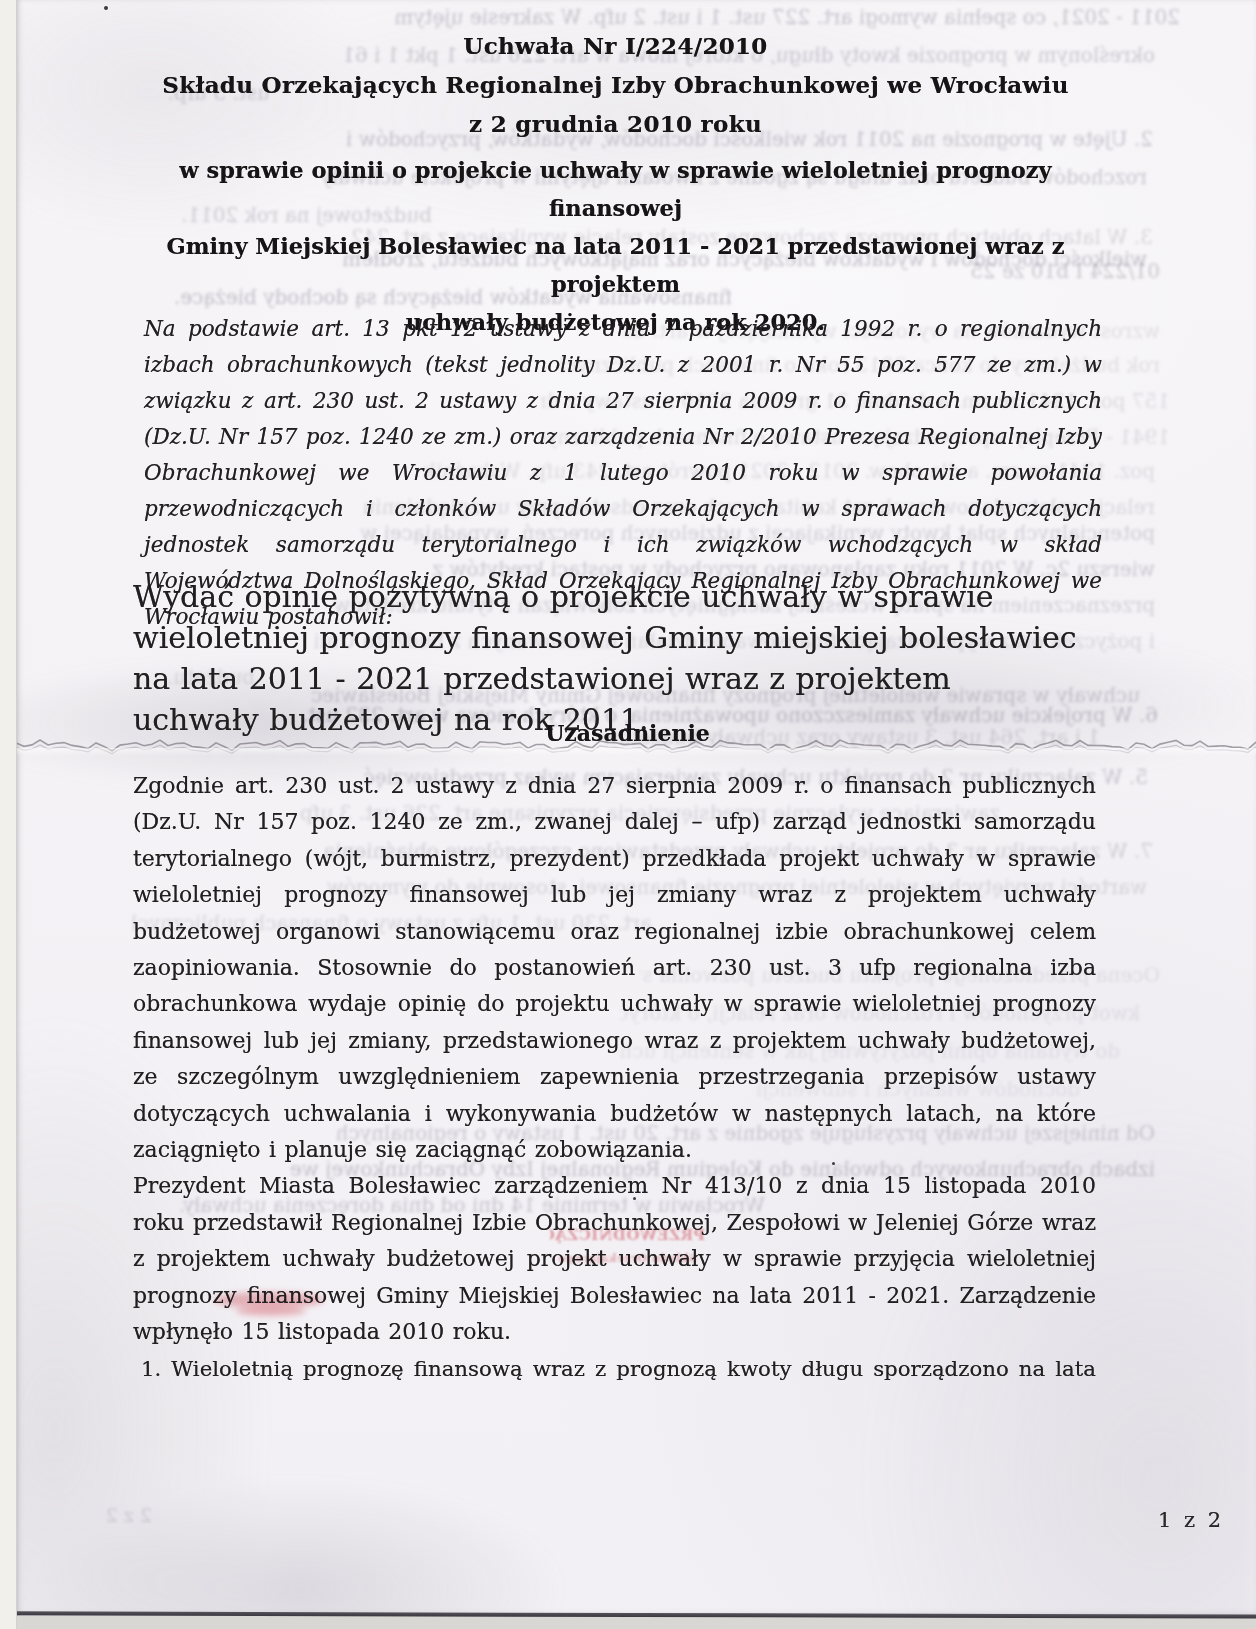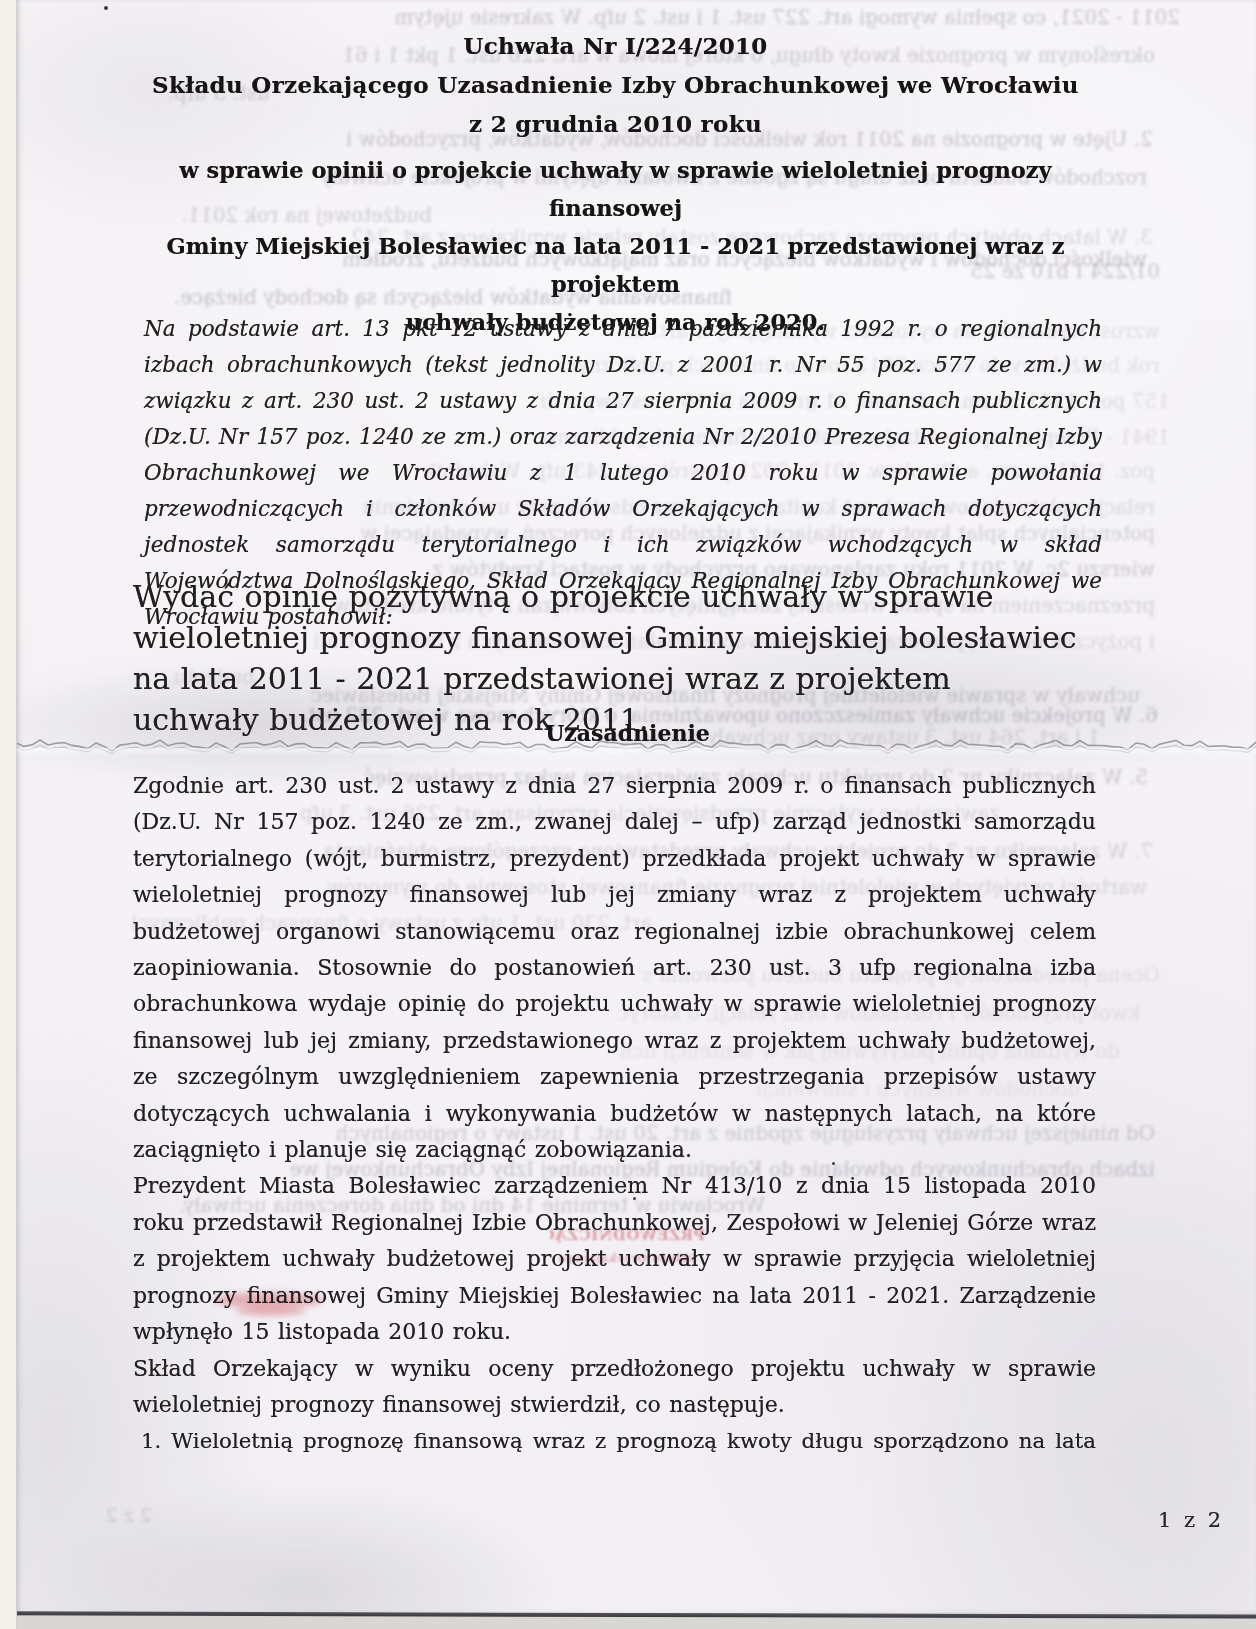--- a/index.html
+++ b/index.html
@@ -97,35 +97,34 @@
       <div class="ghost" style="left: 72px; top: 1502px; width: 80px; opacity: 0.3; font-size: 19px;">2 z 2</div>
       <div class="ghost red" style="left: 550px; top: 1222px; width: 155px; opacity: 0.6; font-size: 15px;">PRZEWODNICZĄCY</div>
       <div class="ghost red" style="left: 552px; top: 1246px; width: 145px; opacity: 0.48; font-size: 11px;">Składu Orzekającego</div>
       <div class="red-mark" style="left: 214px; top: 1292px; width: 110px; height: 16px;"></div>
       <div class="red-mark" style="left: 236px; top: 1306px; width: 70px; height: 10px;"></div>
     </div>
 
   <div class="content">
     <div class="doc-title" id="title-lines">
         <div>Uchwała Nr I/224/2010</div>
-        <div>Składu Orzekającego Uzasadnienie Izby Obrachunkowej we Wrocławiu</div>
+        <div>Składu Orzekających Regionalnej Izby Obrachunkowej we Wrocławiu</div>
         <div>z 2 grudnia 2010 roku</div>
       </div>
     <div class="doc-subject" id="subject-lines">
         <div>w sprawie opinii o projekcie uchwały w sprawie wieloletniej prognozy finansowej</div>
         <div>Gminy Miejskiej Bolesławiec na lata 2011 - 2021 przedstawionej wraz z projektem</div>
         <div>uchwały budżetowej na rok 2020.</div>
       </div>
     <p class="legal">Na podstawie art. 13 pkt 12 ustawy z dnia 7 października 1992 r. o regionalnych izbach obrachunkowych (tekst jednolity Dz.U. z 2001 r. Nr 55 poz. 577 ze zm.) w związku z art. 230 ust. 2 ustawy z dnia 27 sierpnia 2009 r. o finansach publicznych (Dz.U. Nr 157 poz. 1240 ze zm.) oraz zarządzenia Nr 2/2010 Prezesa Regionalnej Izby Obrachunkowej we Wrocławiu z 1 lutego 2010 roku w sprawie powołania przewodniczących i członków Składów Orzekających w sprawach dotyczących jednostek samorządu terytorialnego i ich związków wchodzących w skład Województwa Dolnośląskiego, Skład Orzekający Regionalnej Izby Obrachunkowej we Wrocławiu postanowił:</p>
     <p class="resolution">Wydać opinię pozytywną o projekcie uchwały w sprawie wieloletniej prognozy finansowej Gminy miejskiej bolesławiec na lata 2011 - 2021 przedstawionej wraz z projektem uchwały budżetowej na rok 2011.</p>
     <p class="uzas">Uzasadnienie</p>
     <div class="bodycol" id="body-paragraphs">
         <p class="bpara">Zgodnie art. 230 ust. 2 ustawy z dnia 27 sierpnia 2009 r. o finansach publicznych (Dz.U. Nr 157 poz. 1240 ze zm., zwanej dalej – ufp) zarząd jednostki samorządu terytorialnego (wójt, burmistrz, prezydent) przedkłada projekt uchwały w sprawie wieloletniej prognozy finansowej lub jej zmiany wraz z projektem uchwały budżetowej organowi stanowiącemu oraz regionalnej izbie obrachunkowej celem zaopiniowania. Stosownie do postanowień art. 230 ust. 3 ufp regionalna izba obrachunkowa wydaje opinię do projektu uchwały w sprawie wieloletniej prognozy finansowej lub jej zmiany, przedstawionego wraz z projektem uchwały budżetowej, ze szczególnym uwzględnieniem zapewnienia przestrzegania przepisów ustawy dotyczących uchwalania i wykonywania budżetów w następnych latach, na które zaciągnięto i planuje się zaciągnąć zobowiązania.</p>
         <p class="bpara">Prezydent Miasta Bolesławiec zarządzeniem Nr 413/10 z dnia 15 listopada 2010 roku przedstawił Regionalnej Izbie Obrachunkowej, Zespołowi w Jeleniej Górze wraz z projektem uchwały budżetowej projekt uchwały w sprawie przyjęcia wieloletniej prognozy finansowej Gminy Miejskiej Bolesławiec na lata 2011 - 2021. Zarządzenie wpłynęło 15 listopada 2010 roku.</p>
-        <p class="bpara">Skład Orzekający w wyniku oceny przedłożonego projektu uchwały w sprawie wieloletniej prognozy finansowej stwierdził, co następuje.</p>
         <p class="nitem">1. Wieloletnią prognozę finansową wraz z prognozą kwoty długu sporządzono na lata</p>
       </div>
     <div class="pagenum">1 z 2</div>
     <div class="speck" style="left:104px;top:6px;width:4px;height:4px;"></div>
     <div class="speck" style="left:832px;top:1162px;width:3px;height:3px;"></div>
     <div class="speck" style="left:633px;top:1197px;width:3px;height:3px;"></div>
   </div>
 
   <svg class="crease" viewBox="0 0 1240 20" preserveAspectRatio="none">
     <polyline id="crease-line1" fill="none" stroke="rgba(95,90,100,0.55)" stroke-width="1.6" points="0,5.0 8,8.3 16,6.9 24,2.0 32,7.0 40,5.2 48,4.6 56,7.4 64,8.6 72,10.6 80,4.9 88,8.4 96,12.8 104,7.1 112,6.0 120,4.7 128,7.7 136,6.2 144,2.1 152,7.7 160,5.5 168,5.1 176,8.5 184,9.4 192,10.6 200,4.8 208,8.5 216,12.3 224,6.0 232,5.3 240,4.5 248,7.1 256,5.7 264,2.6 272,8.4 280,5.9 288,5.6 296,9.5 304,9.9 312,10.3 320,4.6 328,8.5 336,11.6 344,4.9 352,4.8 360,4.4 368,6.7 376,5.6 384,3.3 392,9.3 400,6.2 408,6.0 416,10.3 424,10.2 432,9.8 440,4.2 448,8.2 456,10.8 464,3.8 472,4.5 480,4.5 488,6.5 496,5.7 504,4.3 512,10.2 520,6.5 528,6.5 536,11.0 544,10.1 552,9.0 560,3.7 568,7.9 576,9.9 584,3.0 592,4.5 600,4.8 608,6.6 616,6.1 624,5.4 632,11.0 640,6.7 648,6.8 656,11.4 664,9.7 672,8.0 680,3.2 688,7.5 696,9.1 704,2.4 712,4.9 720,5.4 728,6.7 736,6.7 744,6.5 752,11.7 760,6.6 768,6.9 776,11.5 784,9.0 792,7.0 800,2.7 808,7.2 816,8.4 824,2.1 832,5.5 840,6.0 848,7.0 856,7.4 864,7.6 872,12.0 880,6.3 888,6.8 896,11.3 904,8.1 912,5.9 920,2.4 928,7.1 936,7.9 944,2.1 952,6.3 960,6.7 968,7.3 976,8.1 984,8.4 992,12.0 1000,5.7 1008,6.5 1016,11.0 1024,7.1 1032,5.0 1040,2.3 1048,7.1 1056,7.7 1064,2.5 1072,7.4 1080,7.5 1088,7.6 1096,8.6 1104,9.0 1112,11.7 1120,5.0 1128,6.2 1136,10.6 1144,6.1 1152,4.3 1160,2.4 1168,7.3 1176,7.6 1184,3.1 1192,8.5 1200,8.1 1208,7.7 1216,9.1 1224,9.3 1232,11.1 1240,4.1"></polyline>

